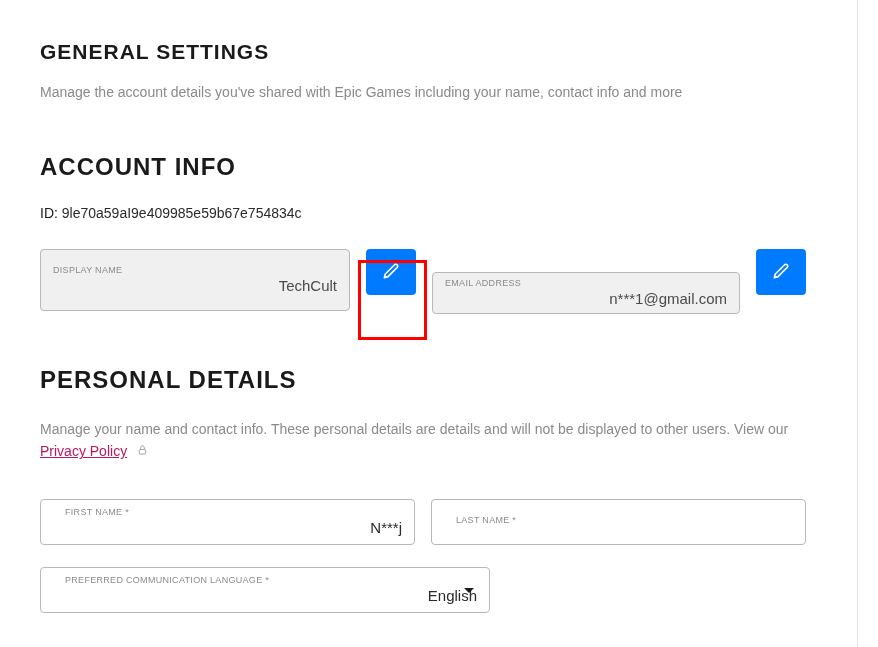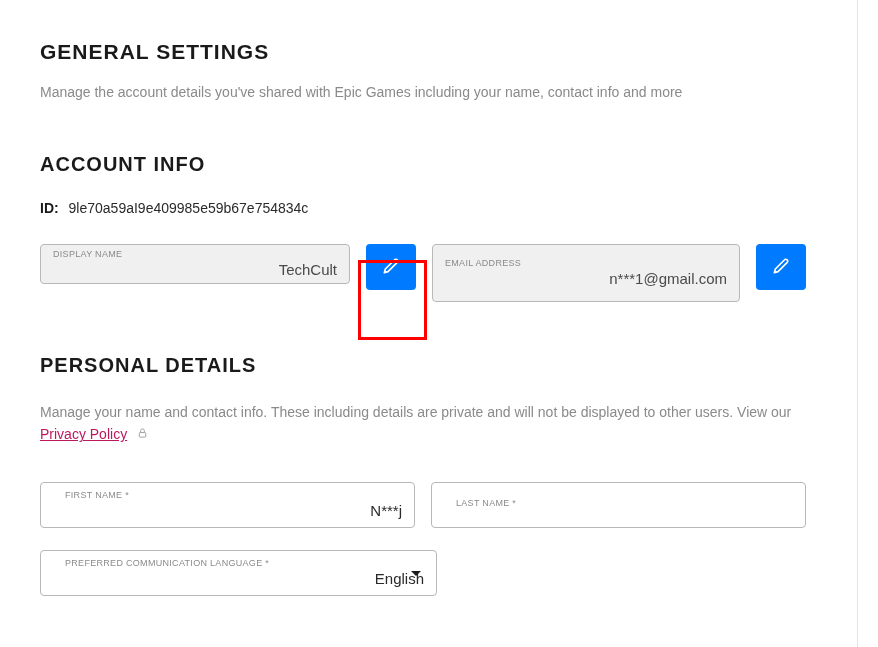--- a/index.html
+++ b/index.html
@@ -24,32 +24,32 @@
       margin-bottom: 18px;
       text-transform: uppercase;
     }
     .subtitle {
       color: #8a8a8a;
       font-size: 14px;
       line-height: 1.5;
       margin-bottom: 50px;
     }
     h2 {
-      font-size: 20px;
+      font-size: 24px;
       font-weight: 800;
       letter-spacing: 1px;
       color: #1a1a1a;
       margin-bottom: 24px;
       text-transform: uppercase;
     }
     .id-row {
       font-size: 14px;
       margin-bottom: 28px;
     }
-    .id-label { font-weight: 700; color: #1a1a1a; margin-right: 6px; }
+    .id-label { font-weight: 400; color: #1a1a1a; }
     .id-value { color: #2a2a2a; }
     .row {
       display: flex;
       gap: 16px;
       margin-bottom: 22px;
     }
     .field {
       border: 1px solid #b8b8b8;
       border-radius: 4px;
       padding: 5px 12px 6px 12px;
@@ -69,24 +69,24 @@
     .field-value {
       font-size: 15px;
       color: #4a4a4a;
       border: none;
       background: transparent;
       outline: none;
       width: 100%;
       text-align: right;
     }
     .field.white .field-value { color: #2a2a2a; }
-    .display-name-field { width: 310px; height: 40px; }
-    .email-field { width: 308px; height: 58px; }
+    .display-name-field { width: 310px; height: 62px; }
+    .email-field { width: 308px; height: 42px; margin-top: 23px; }
     .first-name-field, .last-name-field { width: 375px; height: 46px; }
-    .lang-field { width: 397px; height: 46px; position: relative; }
+    .lang-field { width: 450px; height: 46px; position: relative; }
     .edit-btn {
       width: 50px;
       height: 46px;
       background: #007bff;
       border: none;
       border-radius: 4px;
       display: flex;
       align-items: center;
       justify-content: center;
       cursor: pointer;
@@ -152,21 +152,21 @@
         <svg viewBox="0 0 24 24" fill="none" stroke="#fff" stroke-width="2.5" stroke-linecap="round" stroke-linejoin="round">
             <path d="M17 3a2.85 2.85 0 1 1 4 4L7.5 20.5 2 22l1.5-5.5L17 3z"></path>
           </svg>
       </span>
     </button>
   </div>
 
   <div class="section2-wrapper">
     <h2>PERSONAL DETAILS</h2>
     <p class="privacy-line">
-      <span>Manage your name and contact info. These including details are private and will not be displayed to other users. View our </span>
+      <span>Manage your name and contact info. These personal details are details and will not be displayed to other users. View our </span>
       <a href="#" class="privacy-link">Privacy Policy</a>
       <span class="lock-icon">
         <svg width="11" height="12" viewBox="0 0 24 24" fill="none" stroke="#9a9a9a" stroke-width="2">
             <rect x="5" y="11" width="14" height="10" rx="2"></rect>
             <path d="M8 11V7a4 4 0 0 1 8 0v4"></path>
           </svg>
       </span>
     </p>
 
     <div class="row">

